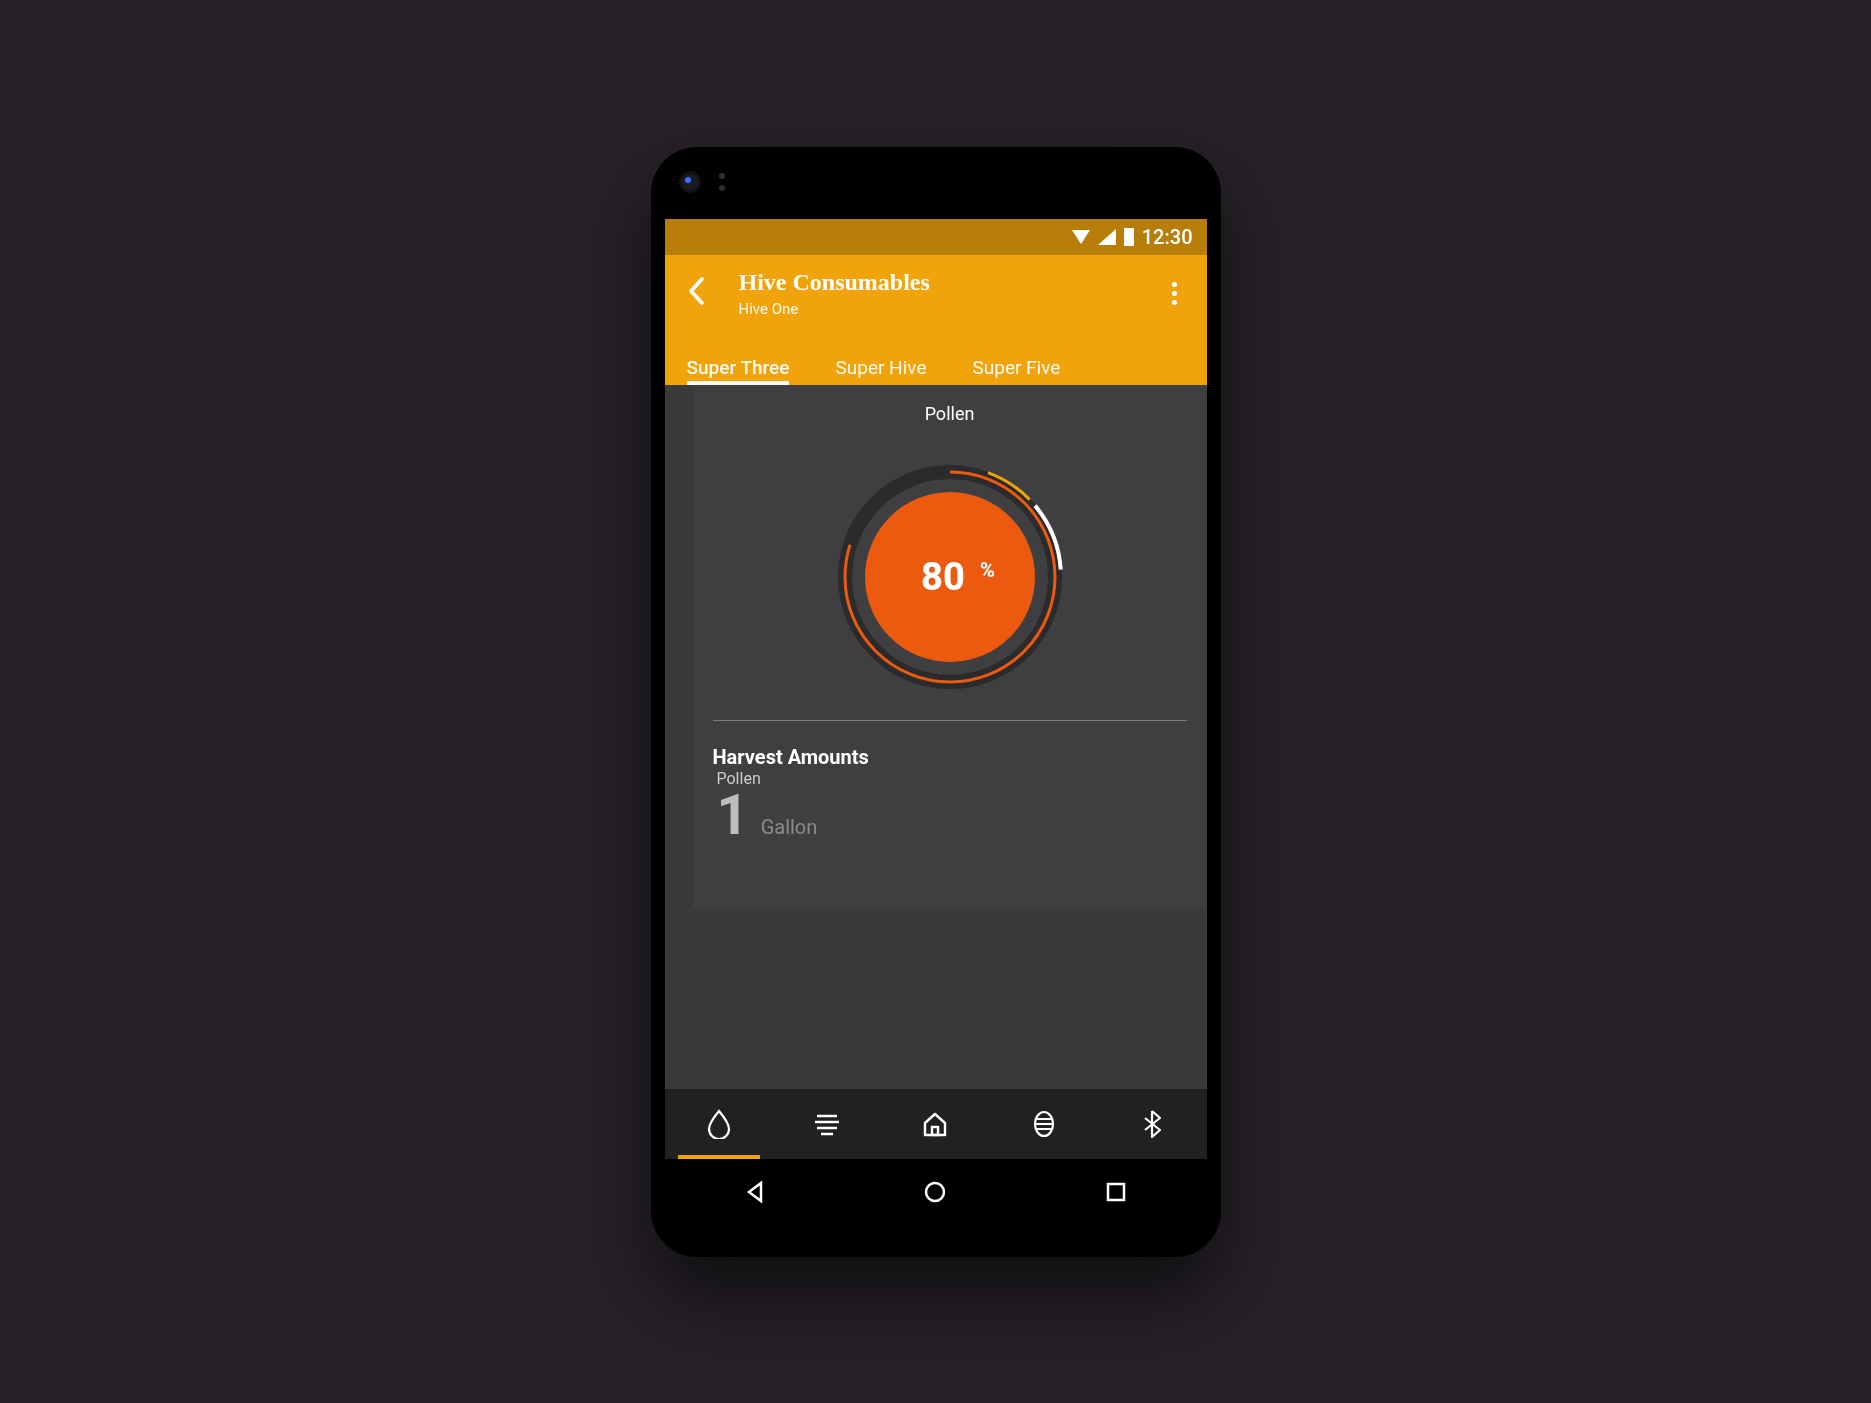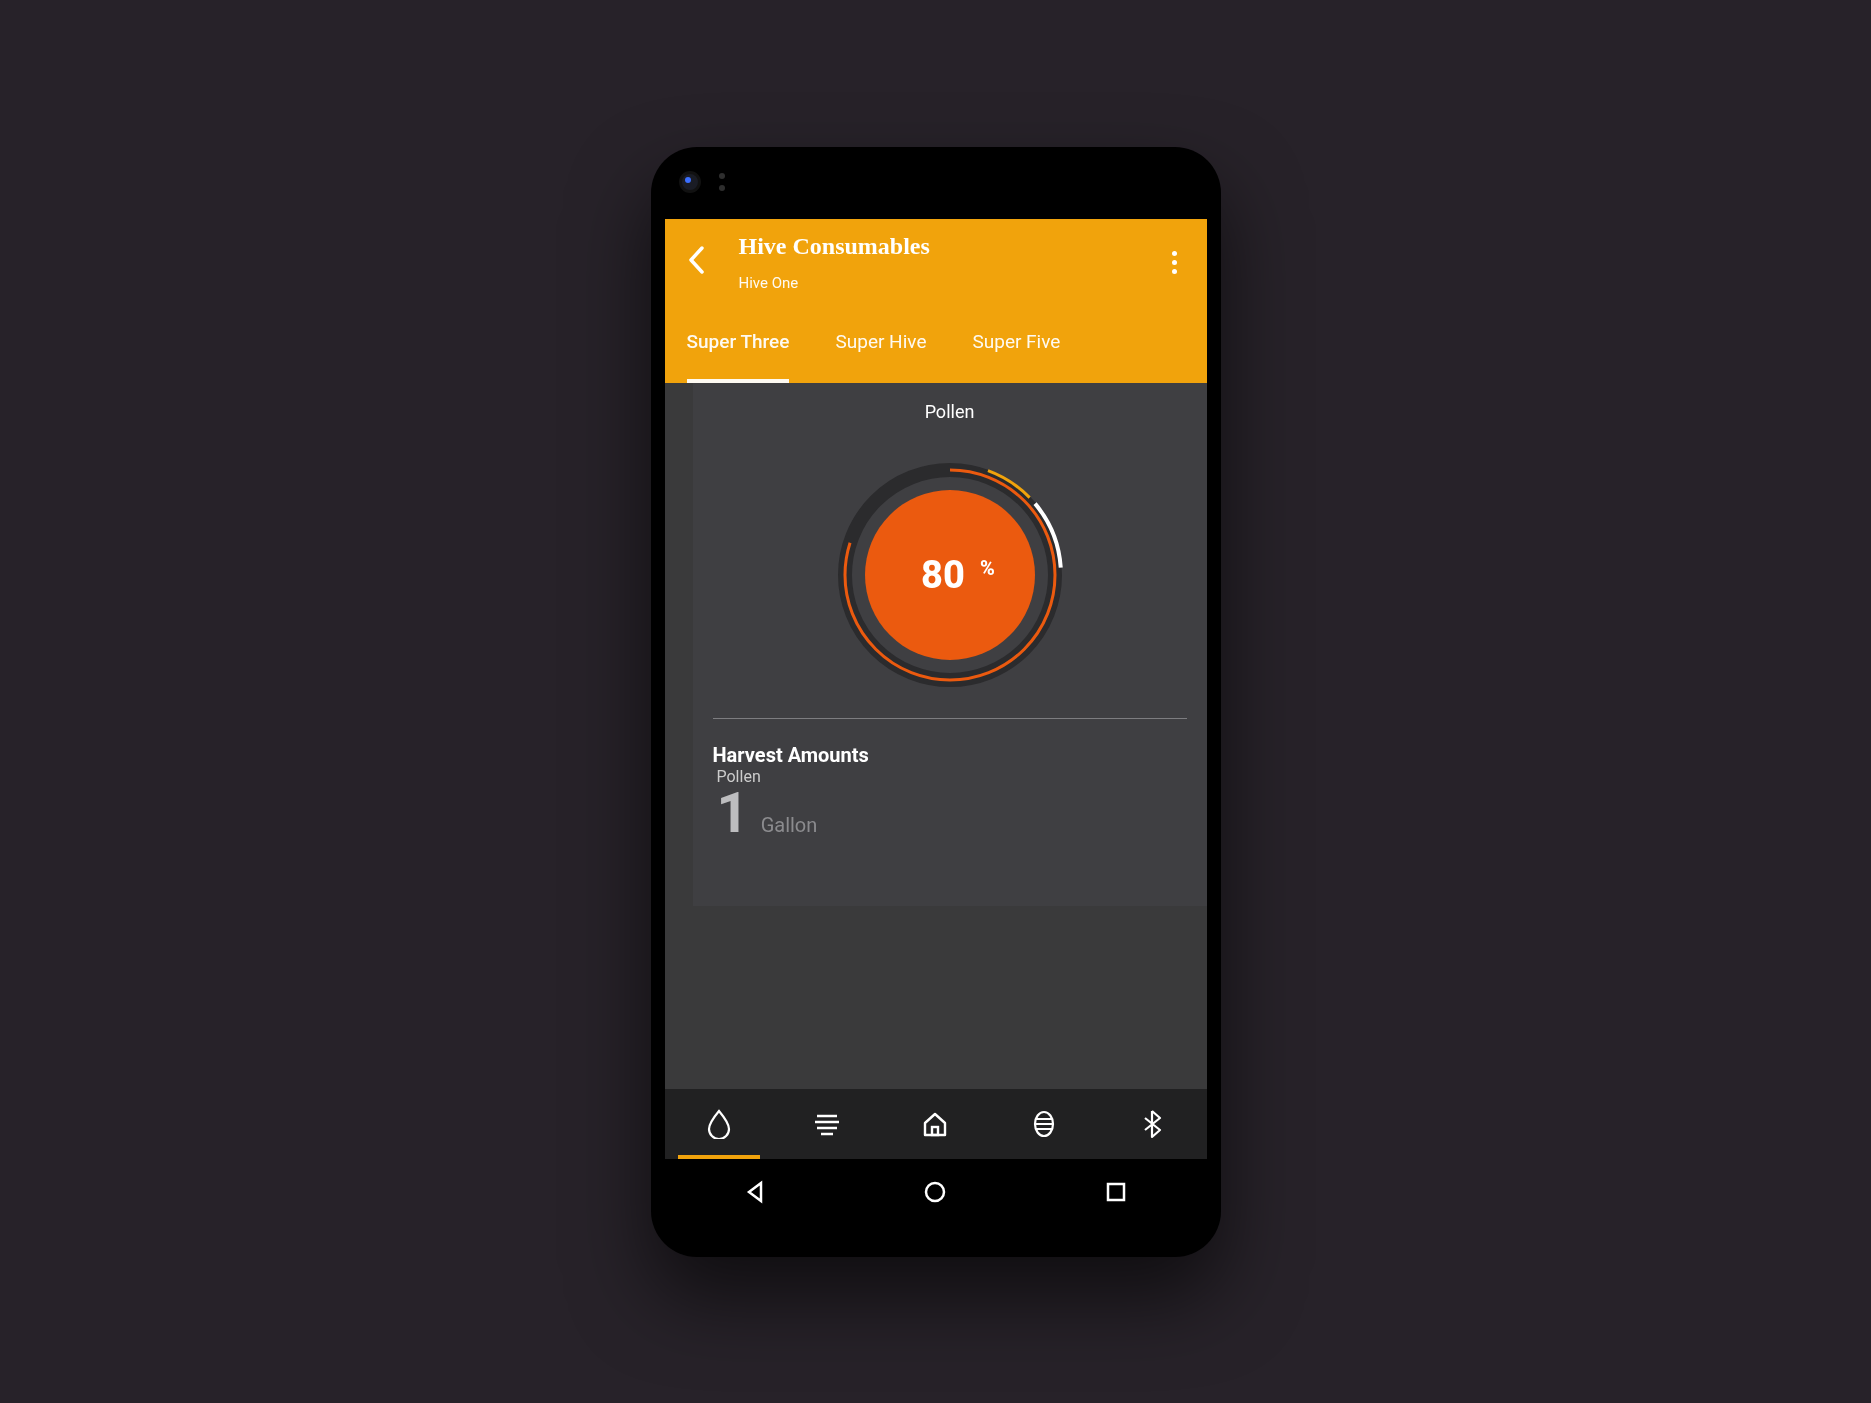--- a/index.html
+++ b/index.html
@@ -44,25 +44,25 @@
   }
   .tri{ width:0;height:0;border-left:9px solid transparent;border-right:9px solid transparent;border-top:14px solid #fff;}
   .sig{ width:0;height:0;border-left:18px solid transparent;border-bottom:16px solid #fff;}
   .batt{ width:10px;height:18px;background:#fff;border-radius:1px;}
   
   .header{ background:#f1a30c; color:#fff; }
   .header-row{ display:flex; align-items:center; padding:14px 22px 6px;justify-content:space-between; }
   .back{ font-size:34px; line-height:1; padding:4px 12px 4px 0; font-weight:300;}
   .titles{ margin-left:22px; }
   .title{ font-size:24px; font-weight:600; font-family:Georgia, 'Times New Roman', serif;}
-  .subtitle{ font-size:15px; opacity:.95; margin-top:14px;}
+  .subtitle{ font-size:15px; opacity:.95; margin-top:4px;}
   .kebab{ margin-left:auto; display:flex; flex-direction:column; gap:4px; padding:8px;}
   .kebab span{ width:5px;height:5px;border-radius:50%;background:#fff;}
   .super-tabs{ display:flex; padding:32px 22px 0; gap:46px; font-size:19px;}
-  .super-tab{ padding-bottom:26px; opacity:.95; cursor:pointer;}
+  .super-tab{ padding-bottom:2px; opacity:.95; cursor:pointer;}
   .super-tab.active{ border-bottom:4px solid #fff; font-weight:500;}
   
   .dates{ background:#000; display:flex; justify-content:space-around;
           color:#fff; font-weight:700; font-size:18px; padding:12px 8px;}
   .date{ padding:4px 8px 10px; cursor:pointer;}
   .date.active{ border-bottom:3px solid #f1a30c;}
   
   .card{ background:#3f3f42; margin:0 0 0 28px; padding:0 0 60px 0;}
   .ph-tabs{ display:flex; }
   .ph-tab{ flex:1; text-align:center; padding:18px 0 14px; color:#fff; font-size:18px; cursor:pointer;}
@@ -98,20 +98,26 @@
   <div class="phone-top">
     <div class="cam"></div>
     <div class="sensors">
       <div class="sensor"></div>
         <div class="sensor"></div>
     </div>
   </div>
 
   <div class="screen">
 
+    <div class="statusbar">
+      <div class="tri"></div>
+      <div class="sig"></div>
+      <div class="batt"></div>
+      <span>12:30</span>
+    </div>
 
     <div class="header">
       <div class="header-row">
         <div class="back">
           <svg width="18" height="30" viewBox="0 0 18 30" fill="none">
             <path d="M15 3 L4 15 L15 27" stroke="#fff" stroke-width="3.5" stroke-linecap="round" stroke-linejoin="round"></path>
           </svg>
         </div>
         <div class="titles">
           <div class="title">Hive Consumables</div>

